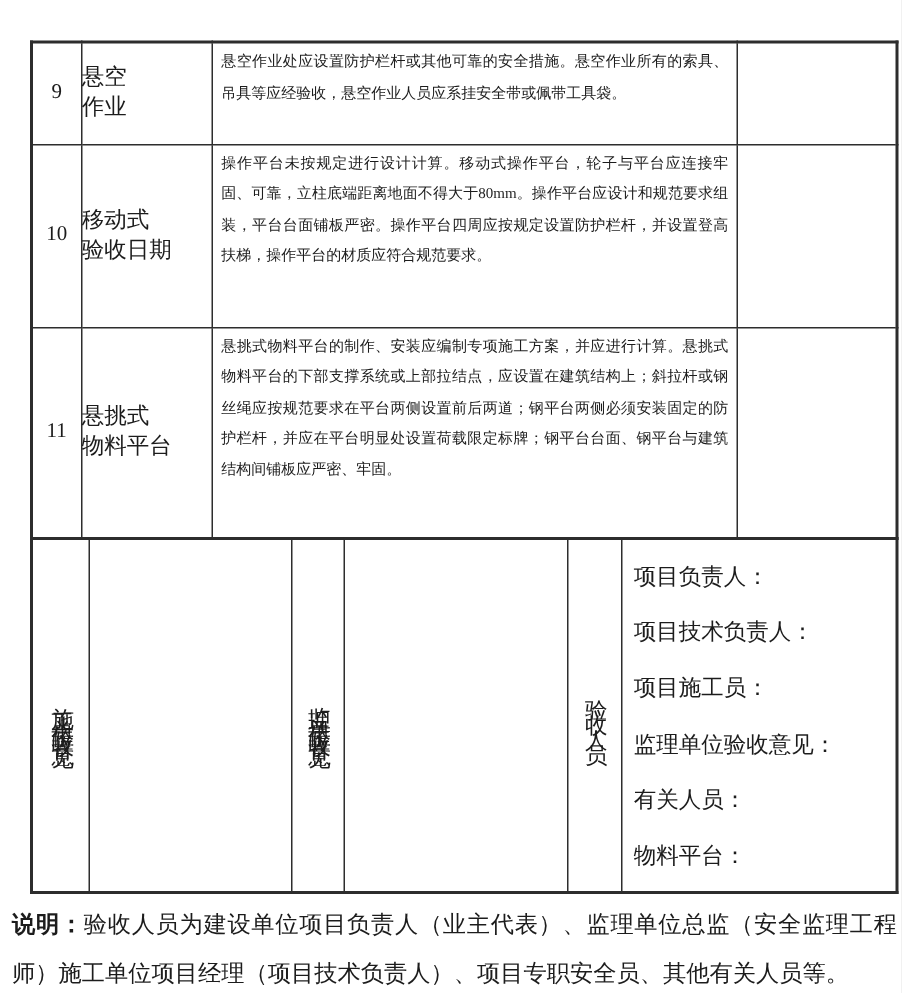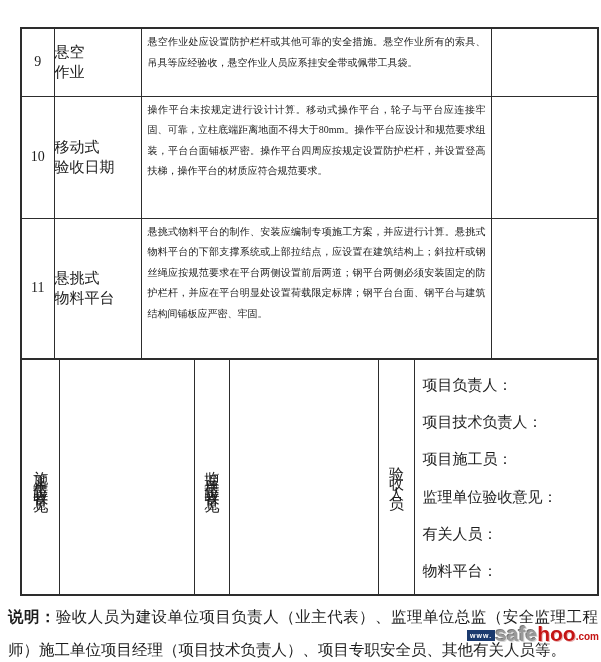--- a/index.html
+++ b/index.html
@@ -133,20 +133,14 @@
         </div>
       </td>
     </tr>
   </tbody>
     </table>
 
   <div class="note">
     <span class="note-prefix">说明：</span><span>验收人员为建设单位项目负责人（业主代表）、监理单位总监（安全监理工程师）施工单位项目经理（项目技术负责人）、项目专职安全员、其他有关人员等。</span>
   </div>
 
-  <div class="watermark">
-    <span class="wm-www">www.</span>
-      <span class="wm-safe">safe</span>
-      <span class="wm-hoo">hoo</span>
-      <span class="wm-com">.com</span>
-  </div>
 
 </div>
 
 </body></html>

